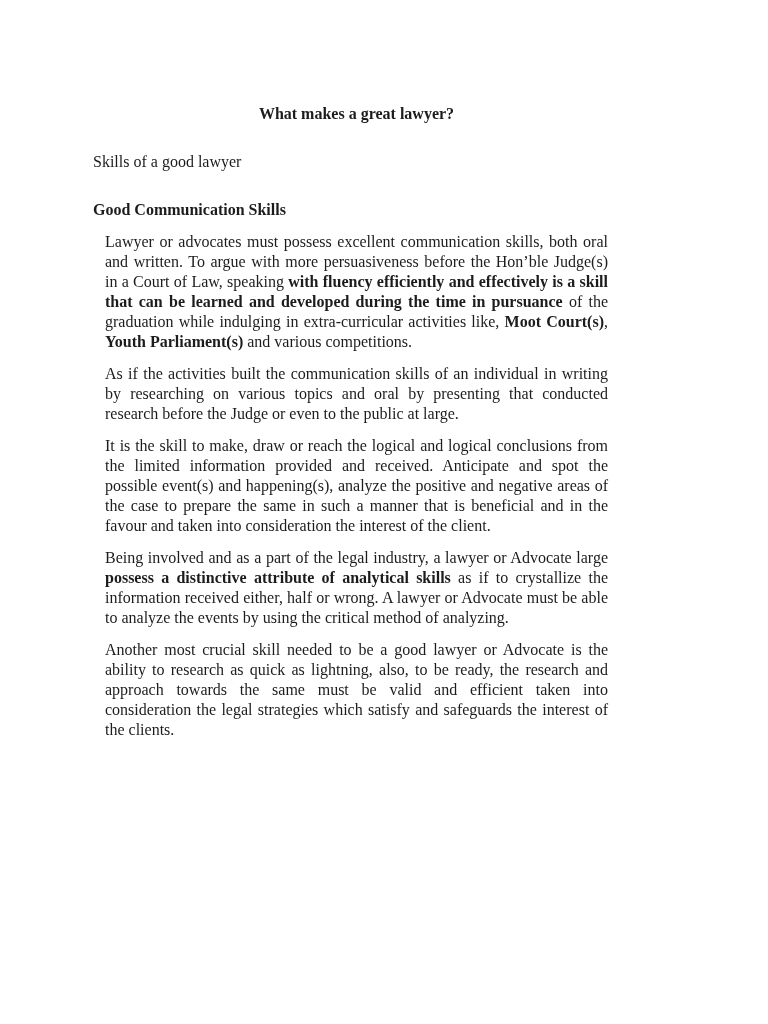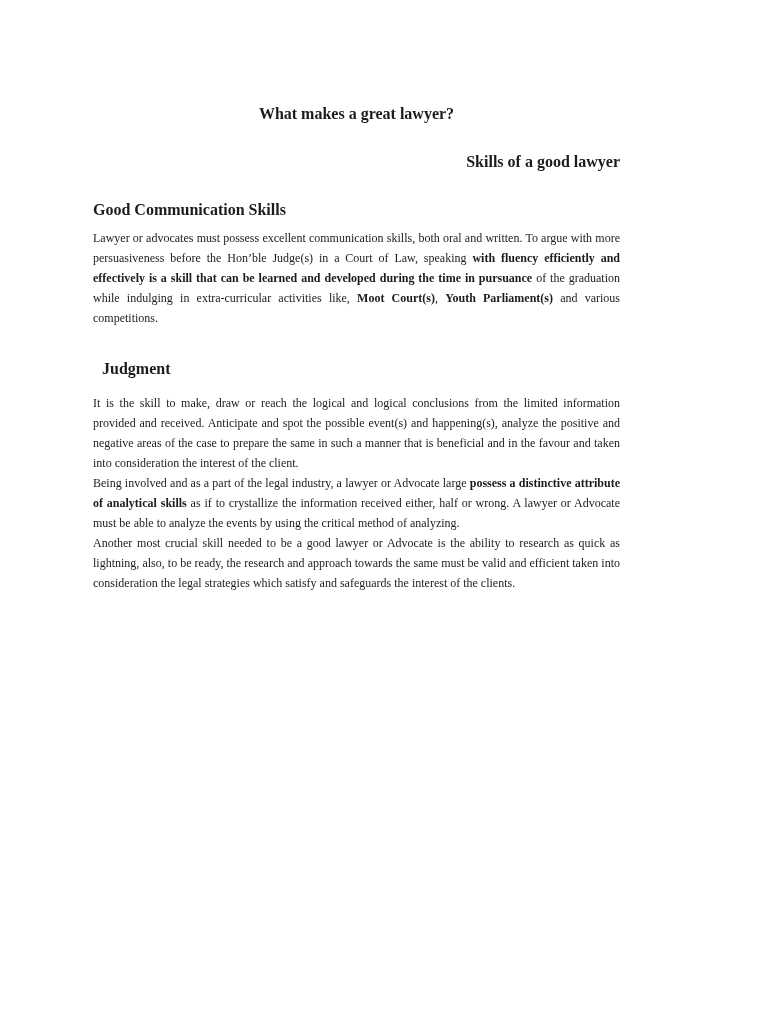--- a/index.html
+++ b/index.html
@@ -28,51 +28,51 @@
     margin: 0;
     font-size: 16px;
     line-height: 20px;
     font-weight: bold;
     text-align: center;
   }
   .doc-subtitle {
     margin: 28px 0 16px 0;
     font-size: 16px;
     line-height: 20px;
-    font-weight: bold;
-    text-align: right;
+    font-weight: normal;
+    text-align: left;
   }
   .sec-heading {
     margin: 31px 0 14px 0;
     font-size: 16px;
     line-height: 20px;
     font-weight: bold;
   }
   .sec-heading.tight {
     margin: 28px 0 8px 0;
   }
   .sec-heading.indented {
     padding-left: 9px;
   }
   .body-para {
-    margin: 0;
-    font-size: 12px;
+    margin: 12px;
+    font-size: 16px;
     line-height: 20px;
     text-align: justify;
     text-justify: inter-word;
   }
   .body-para b { font-weight: bold; }
 </style>
 </head>
 <body style="color: rgb(28, 28, 28); background: rgb(255, 255, 255);">
 
 <div class="page">
   <h1 class="doc-title">What makes a great lawyer?</h1>
   <h2 class="doc-subtitle">Skills of a good lawyer</h2>
   <div>
       <h2 class="sec-heading tight">Good Communication Skills</h2>
       <p class="body-para"><span>Lawyer or advocates must possess excellent communication skills, both oral and written. To argue with more persuasiveness before the Hon’ble Judge(s) in a Court of Law, speaking </span><b>with fluency efficiently and effectively is a skill that can be learned and developed during the time in pursuance</b><span> of the graduation while indulging in extra-curricular activities like, </span><b>Moot Court(s)</b><span>, </span><b>Youth Parliament(s)</b><span> and various competitions.</span></p>
-      <h2 class="sec-heading indented">Judgment</h2>
+      <p class="body-para"><span>As if the activities built the communication skills of an individual in writing by researching on various topics and oral by presenting that conducted research before the Judge or even to the public at large.</span></p>
       <p class="body-para"><span>It is the skill to make, draw or reach the logical and logical conclusions from the limited information provided and received. Anticipate and spot the possible event(s) and happening(s), analyze the positive and negative areas of the case to prepare the same in such a manner that is beneficial and in the favour and taken into consideration the interest of the client.</span></p>
       <p class="body-para"><span>Being involved and as a part of the legal industry, a lawyer or Advocate large </span><b>possess a distinctive attribute of analytical skills</b><span> as if to crystallize the information received either, half or wrong. A lawyer or Advocate must be able to analyze the events by using the critical method of analyzing.</span></p>
       <p class="body-para"><span>Another most crucial skill needed to be a good lawyer or Advocate is the ability to research as quick as lightning, also, to be ready, the research and approach towards the same must be valid and efficient taken into consideration the legal strategies which satisfy and safeguards the interest of the clients.</span></p>
     </div>
 </div>
 
 </body></html>

